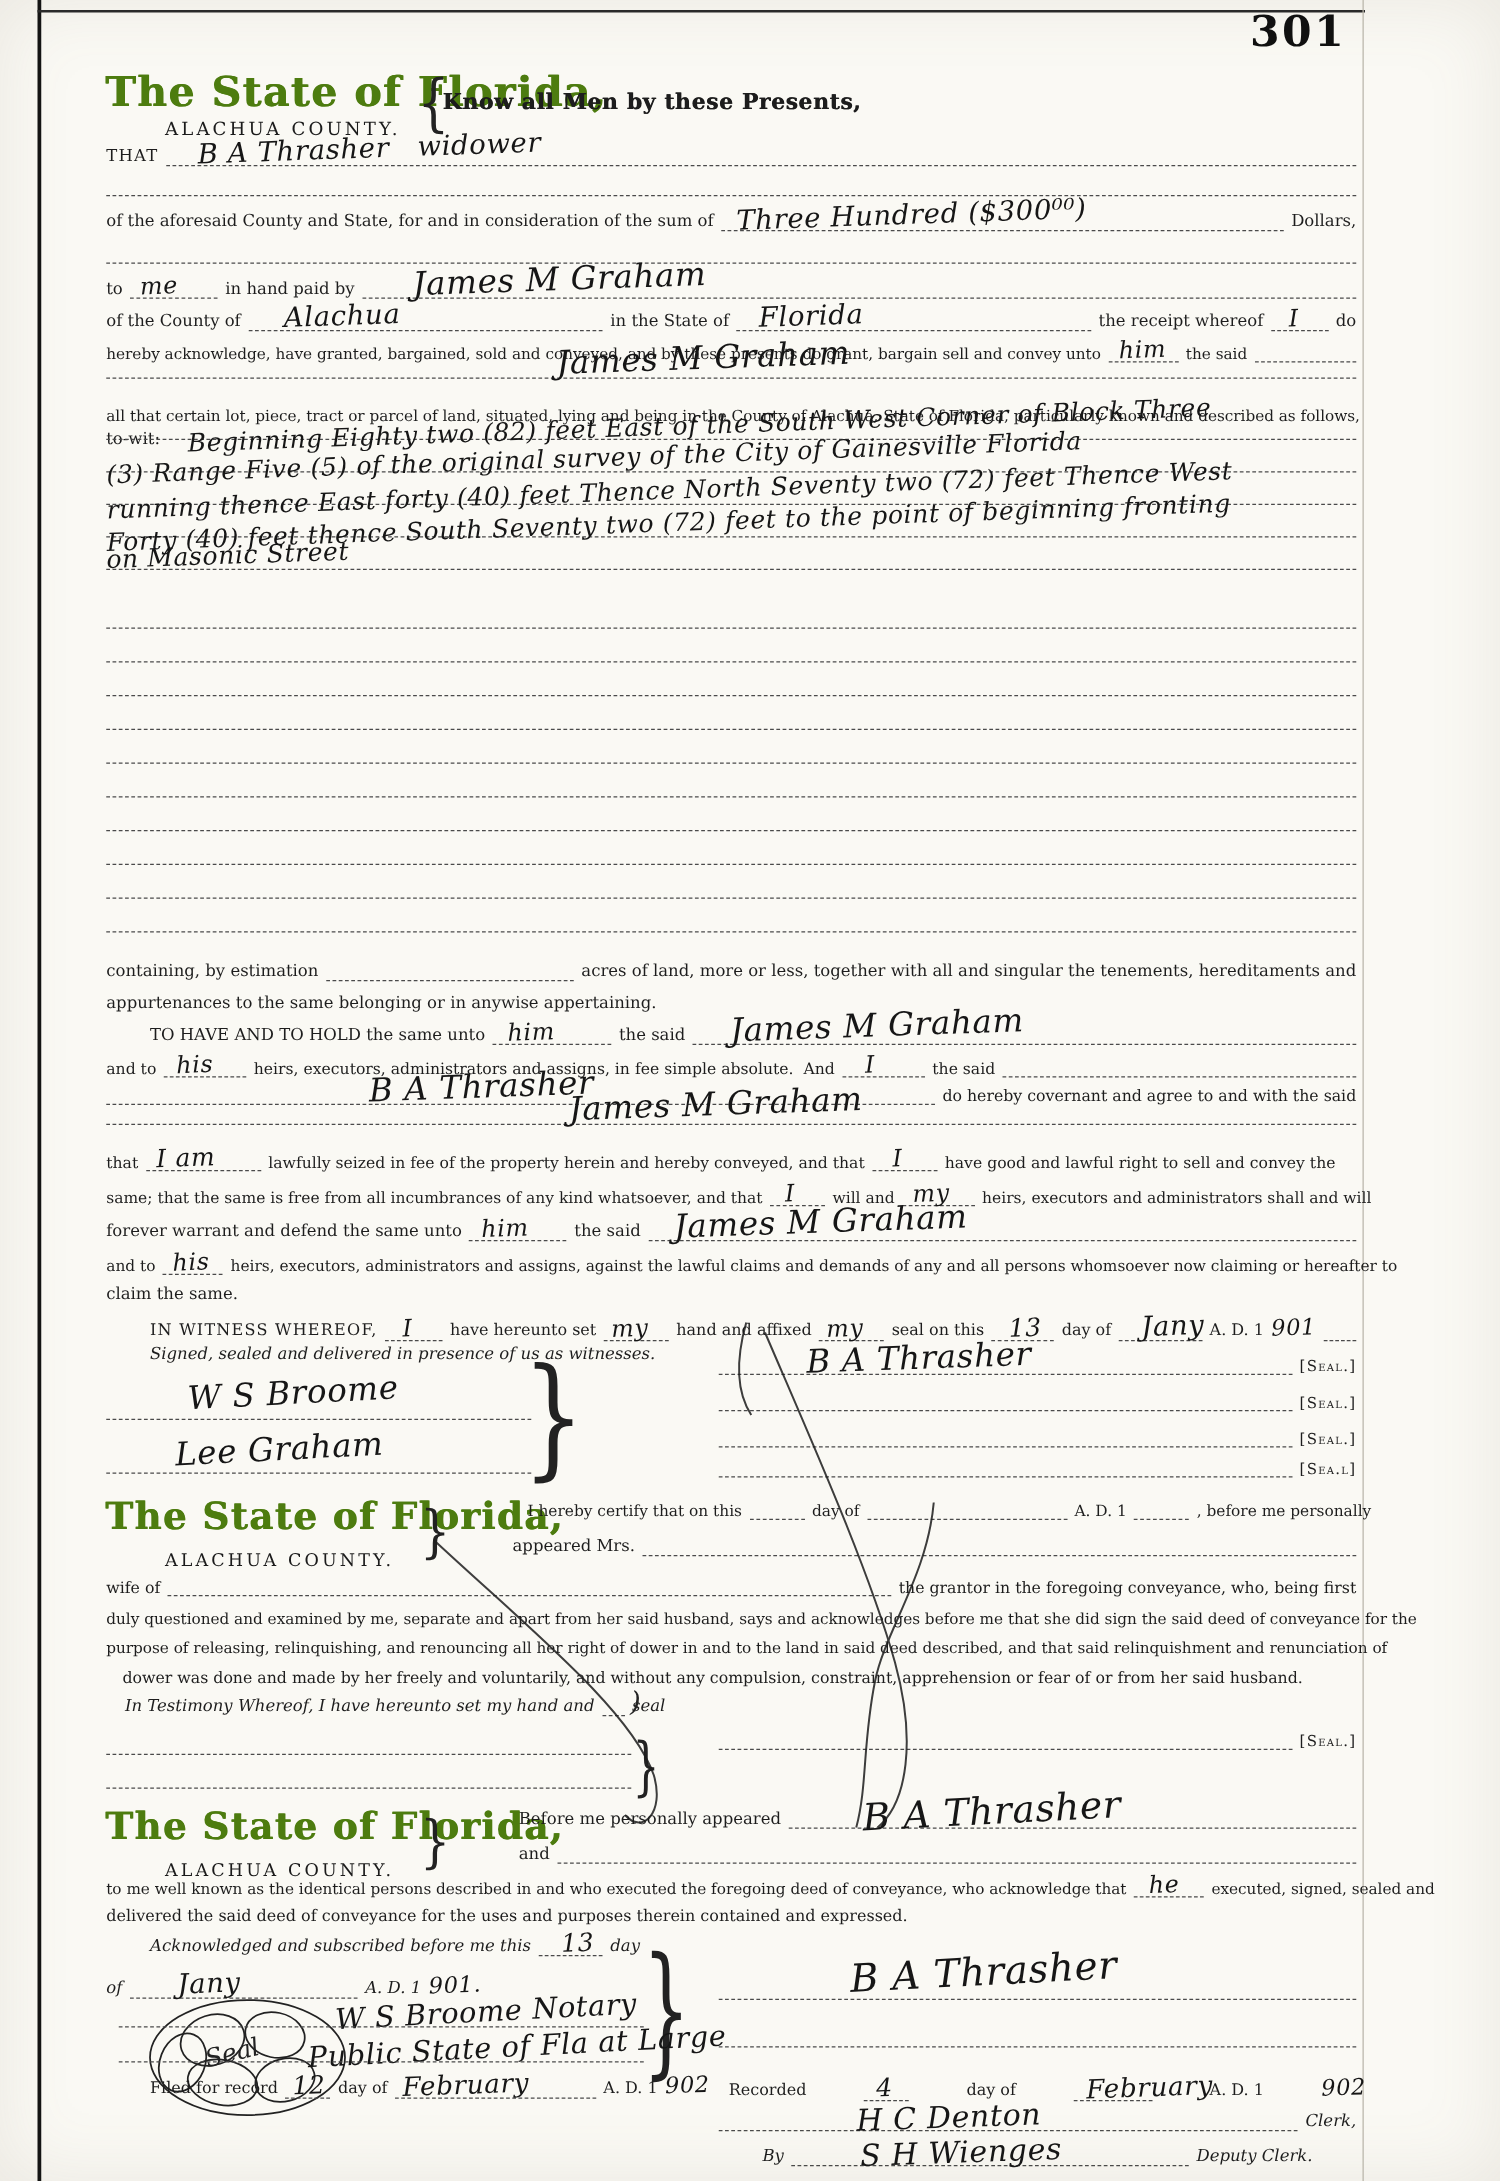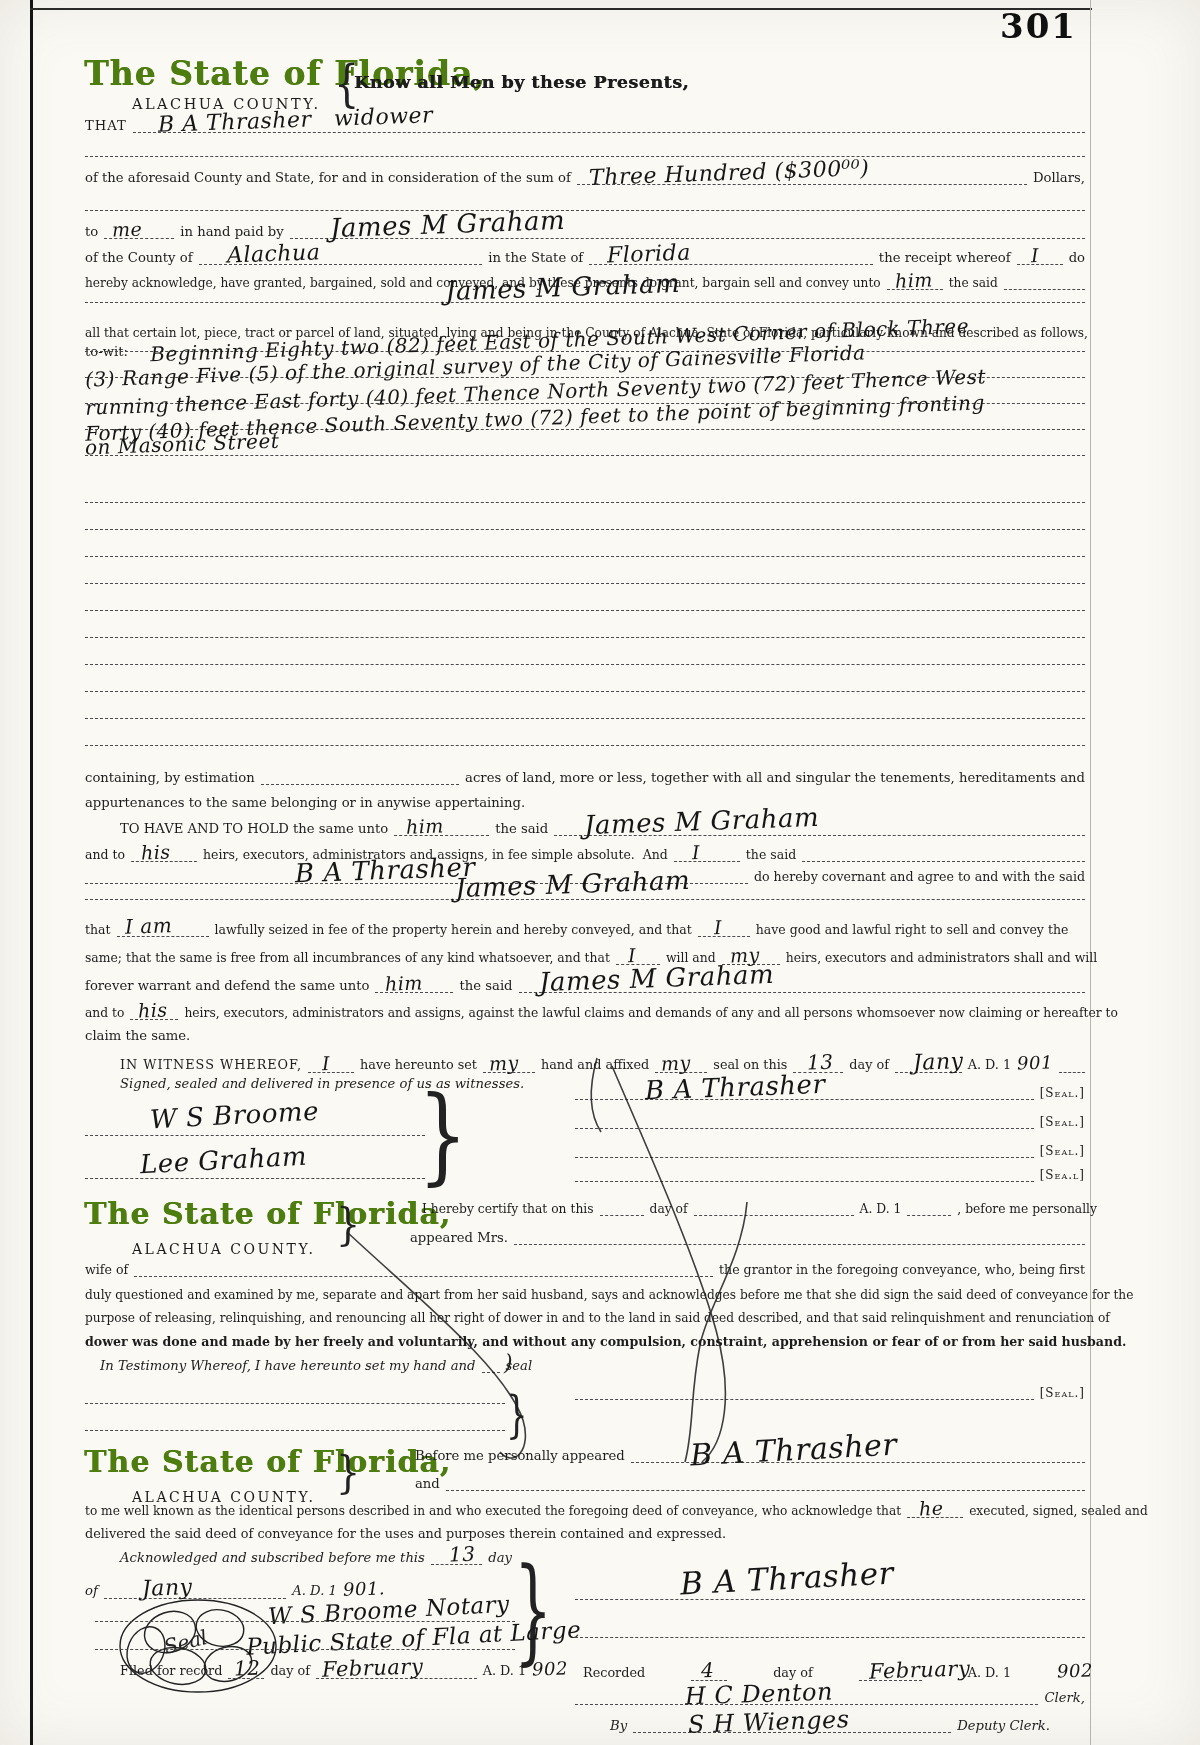--- a/index.html
+++ b/index.html
@@ -315,21 +315,21 @@
     <span class="pt">wife of</span>
     <span class="blank grow"></span>
     <span class="pt">the grantor in the foregoing conveyance, who, being first</span>
   </div>
   <div class="line fs122" style="left:85px;top:1288px;width:1000px;">
     <span class="pt">duly questioned and examined by me, separate and apart from her said husband, says and acknowledges before me that she did sign the said deed of conveyance for the</span>
   </div>
   <div class="line fs122" style="left:85px;top:1311px;width:1000px;">
     <span class="pt">purpose of releasing, relinquishing, and renouncing all her right of dower in and to the land in said deed described, and that said relinquishment and renunciation of</span>
   </div>
-  <div class="line fs126" style="left:85px;top:1334px;width:1000px;font-weight:bold;">
+  <div class="line fs126" style="left:98px;top:1334px;width:1000px;">
     <span class="pt">dower was done and made by her freely and voluntarily, and without any compulsion, constraint, apprehension or fear of or from her said husband.</span>
   </div>
   <div class="line it" style="left:100px;top:1358px;width:400px;">
     <span class="pt">In Testimony Whereof, I have hereunto set my hand and</span>
     <span class="blank grow"></span>
     <span class="pt">seal</span>
   </div>
   <div class="br it" style="left:504px;top:1352px;font-size:22px;">)</div>
   <div class="line" style="left:575px;top:1386px;width:510px;">
     <span class="blank grow"></span>

